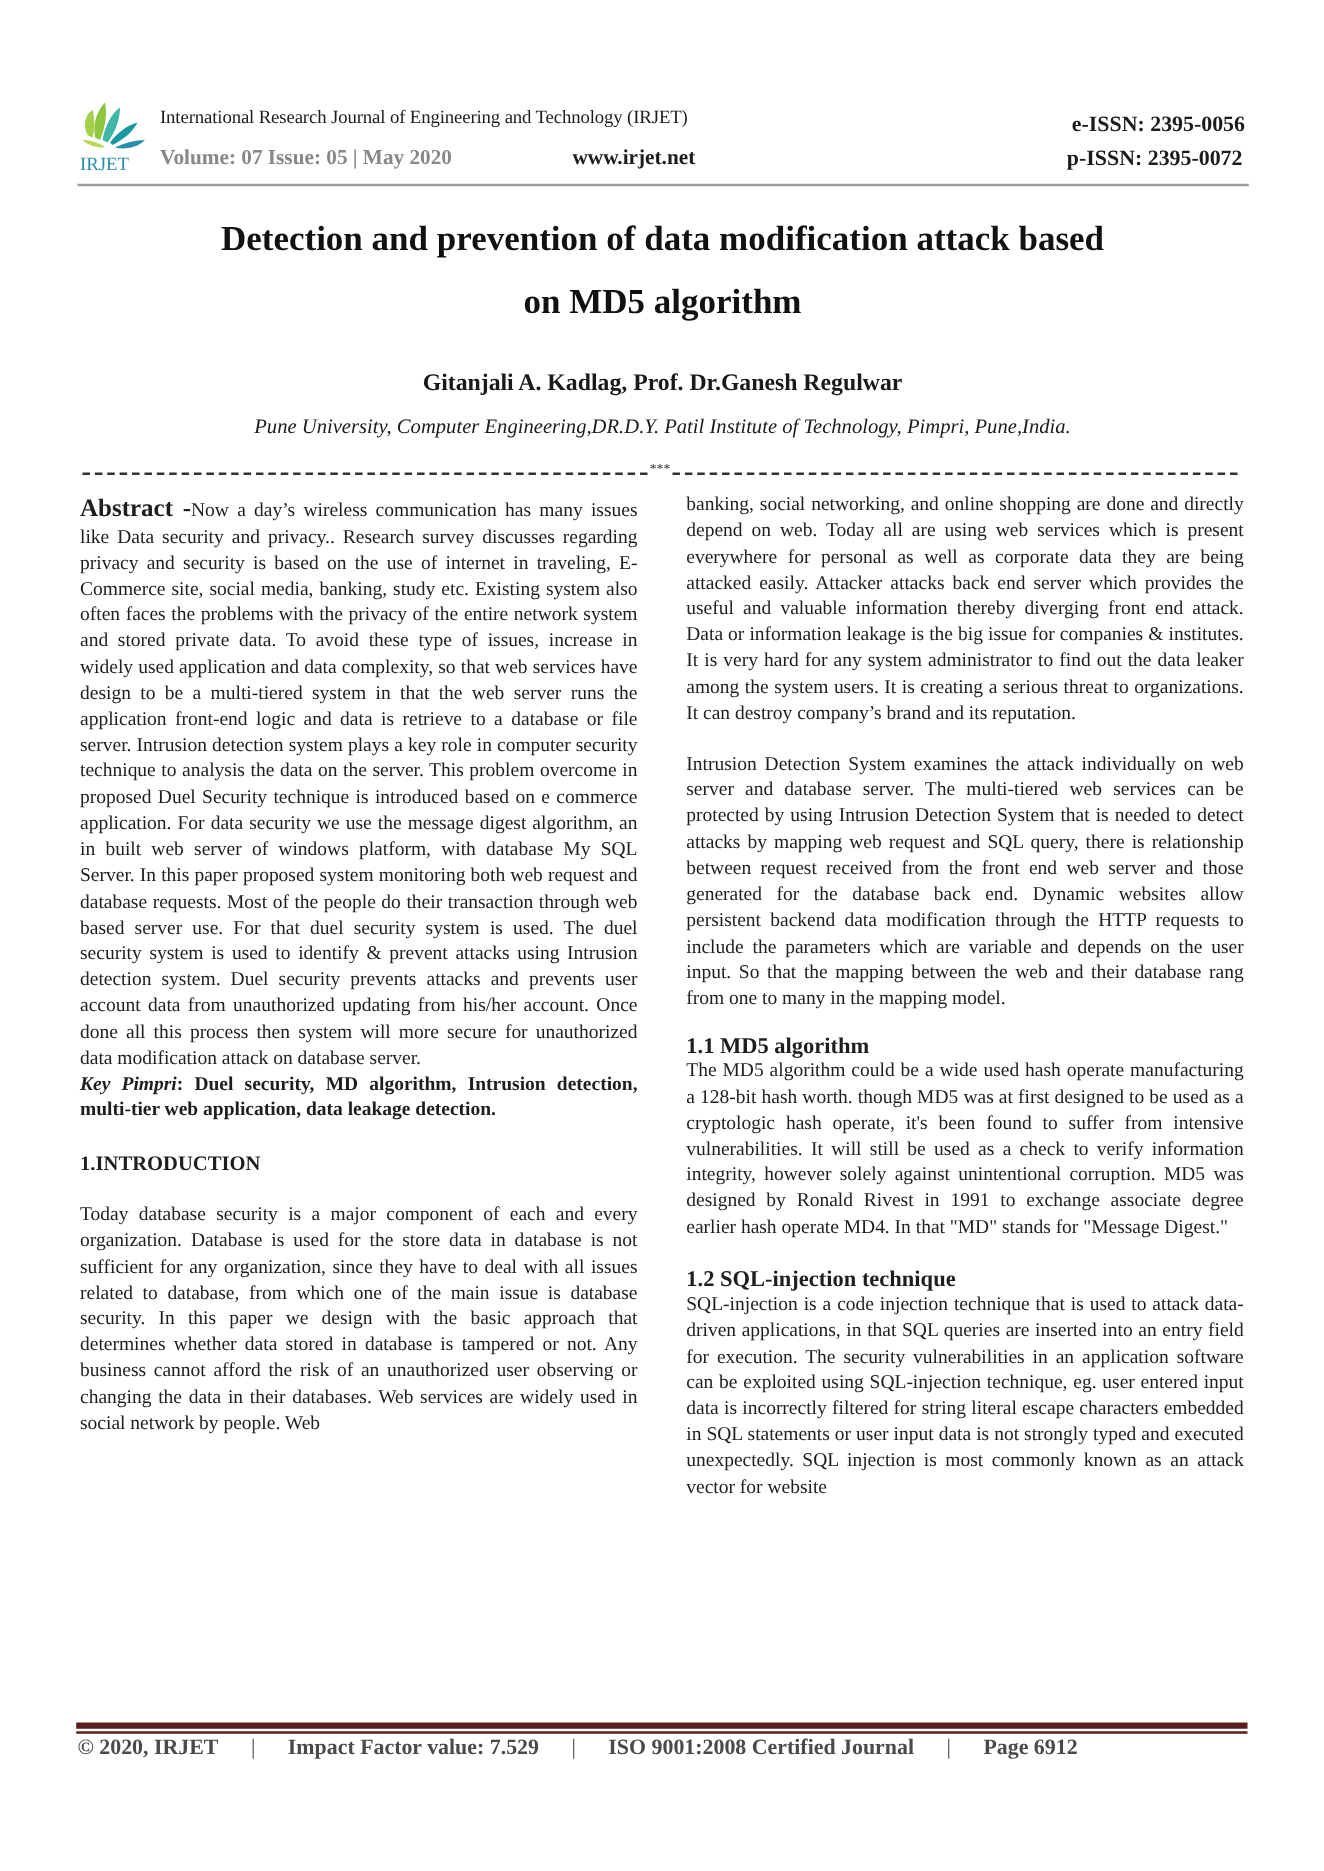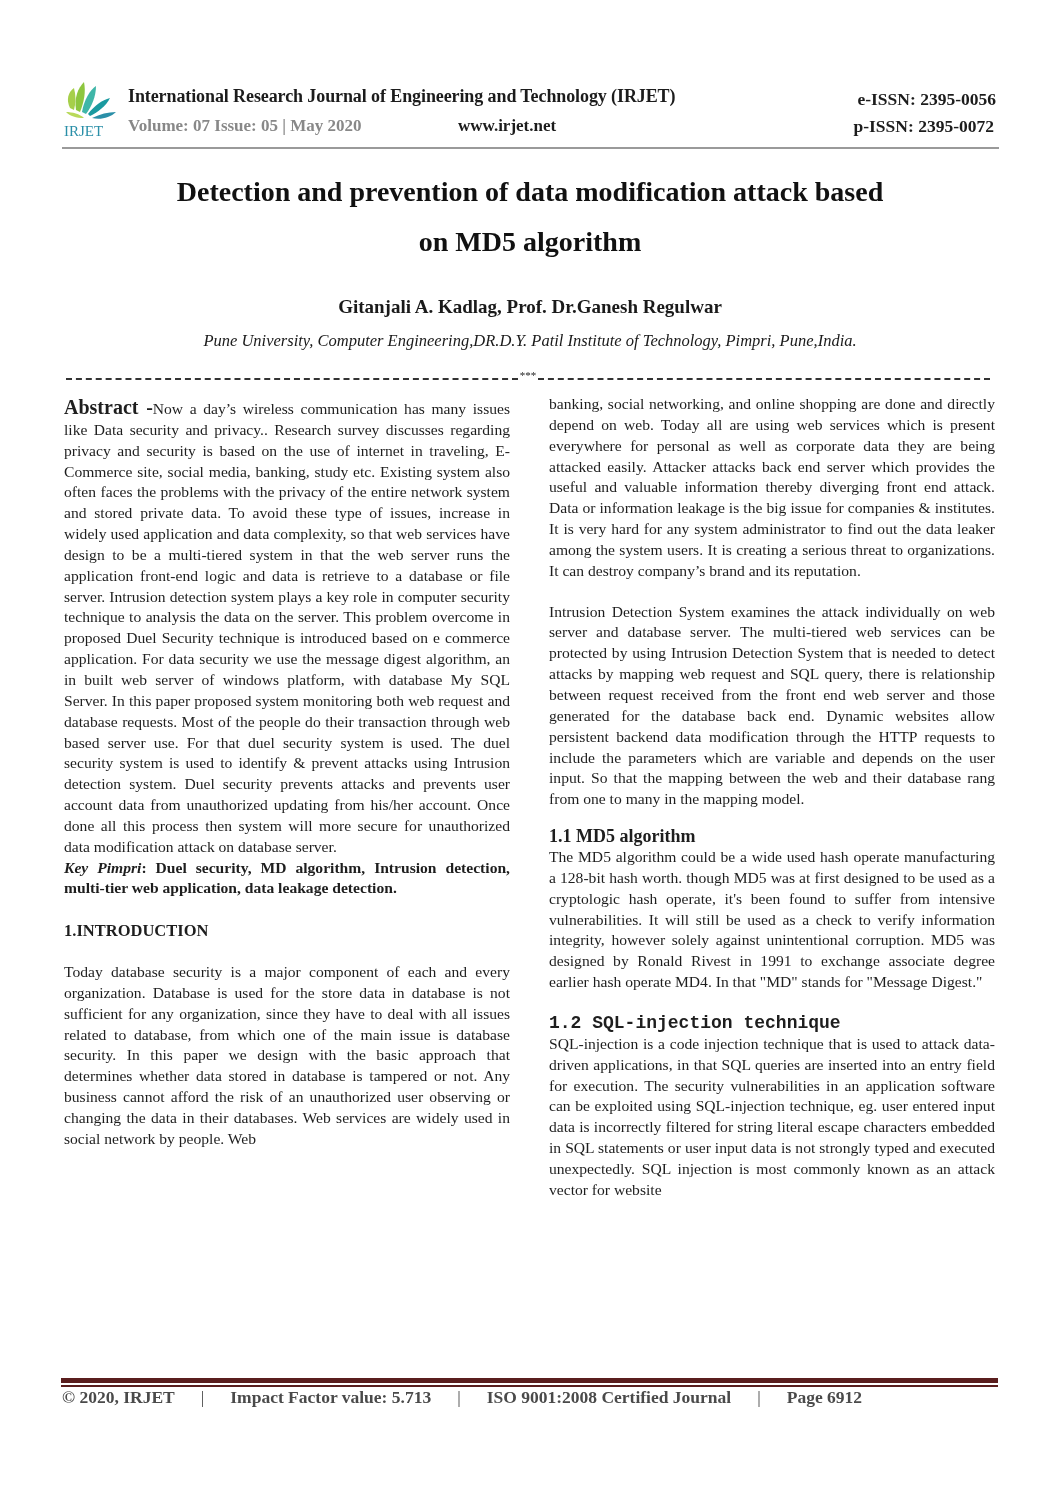--- a/index.html
+++ b/index.html
@@ -1,20 +1,20 @@
 <!DOCTYPE html>
 <html><head>
 <meta charset="utf-8">
 <style>
   html, body { margin: 0; padding: 0; background: #ffffff; }
   body { width: 1059px; height: 1497px; position: relative; overflow: hidden; color: #1a1a1a; font-family: "Liberation Serif", "DejaVu Serif", serif; }
 
   .header { position: absolute; left: 60px; top: 78px; width: 940px; height: 70px; }
   .logo { position: absolute; left: 2px; top: 0; width: 58px; height: 62px; }
-  .journal-name { position: absolute; left: 68px; top: 8px; font-size: 18px; font-weight: bold; color: #1c1c1c; white-space: nowrap; letter-spacing: -0.1px; }
+  .journal-name { position: absolute; left: 68px; top: 8px; font-size: 15px; font-weight: normal; color: #1c1c1c; white-space: nowrap; letter-spacing: -0.1px; }
   .volume { position: absolute; left: 68px; top: 38px; font-size: 17px; font-weight: bold; color: #888; white-space: nowrap; }
   .website { position: absolute; left: 398px; top: 38px; font-size: 17px; font-weight: bold; color: #1c1c1c; }
   .eissn { position: absolute; right: 4px; top: 11px; font-size: 17.5px; font-weight: bold; color: #1c1c1c; }
   .pissn { position: absolute; right: 6px; top: 38px; font-size: 17.5px; font-weight: bold; color: #1c1c1c; }
   .header-rule { position: absolute; left: 62px; top: 147px; width: 937px; height: 2px; background: #9a9a9a; }
 
   .title { position: absolute; left: 60px; width: 940px; text-align: center; font-size: 28px; font-weight: bold; color: #111; }
   .title.l1 { top: 176px; }
   .title.l2 { top: 226px; }
   .authors { position: absolute; left: 60px; width: 940px; top: 296px; text-align: center; font-size: 19px; font-weight: bold; color: #1a1a1a; }
@@ -75,29 +75,29 @@
   <p><span class="kw-label">Key Pimpri</span><span class="kw-text">: Duel security, MD algorithm, Intrusion detection, multi-tier web application, data leakage detection.</span></p>
   <p class="sec-head" style="margin-top:22px;">1.INTRODUCTION</p>
   <p style="margin-top:20px;">Today database security is a major component of each and every organization. Database is used for the store data in database is not sufficient for any organization, since they have to deal with all issues related to database, from which one of the main issue is database security. In this paper we design with the basic approach that determines whether data stored in database is tampered or not. Any business cannot afford the risk of an unauthorized user observing or changing the data in their databases. Web services are widely used in social network by people. Web</p>
 </div>
 
 <div class="col col-right">
   <p>banking, social networking, and online shopping are done and directly depend on web. Today all are using web services which is present everywhere for personal as well as corporate data they are being attacked easily. Attacker attacks back end server which provides the useful and valuable information thereby diverging front end attack. Data or information leakage is the big issue for companies &amp; institutes. It is very hard for any system administrator to find out the data leaker among the system users. It is creating a serious threat to organizations. It can destroy company’s brand and its reputation.</p>
   <p style="margin-top:20px;">Intrusion Detection System examines the attack individually on web server and database server. The multi-tiered   web services can be protected by using Intrusion Detection System that is  needed to detect attacks by mapping web request and SQL query, there is relationship between request received from the front end web server and those generated for the database back end. Dynamic websites allow persistent backend data modification through the HTTP requests to include the parameters which are variable and depends on the user input. So that the mapping between the web and their database rang from one to many in the mapping model.</p>
   <p class="sub-head" style="margin-top:15px;">1.1 MD5 algorithm</p>
   <p>The MD5 algorithm could be a wide used hash operate manufacturing a 128-bit hash worth. though MD5 was at first designed to be used as a cryptologic hash operate, it's been found to suffer from intensive vulnerabilities. It will still be used as a check to verify information integrity, however solely against unintentional corruption. MD5 was designed by Ronald Rivest in 1991 to exchange associate degree earlier hash operate MD4. In that "MD" stands for "Message Digest."</p>
-  <p class="sub-head" style="margin-top:19px;font-family:Liberation Mono, monospace;">1.2 SQL-injection  technique</p>
+  <p class="sub-head" style="margin-top:19px;">1.2 SQL-injection  technique</p>
   <p>SQL-injection is a code injection technique that is used to attack data-driven applications, in that SQL queries are inserted into an entry field for execution. The security vulnerabilities in an application software can be exploited using SQL-injection technique, eg. user entered input data is  incorrectly filtered for string literal escape characters embedded in SQL statements or user input data is not strongly typed and executed unexpectedly. SQL injection is most commonly known as an attack vector for website</p>
 </div>
 
 <div class="footer-rule">
   <div class="thick"></div>
   <div class="thin"></div>
 </div>
 <div class="footer">
   <span>© 2020, IRJET</span>
   <span class="sep">|</span>
-  <span>Impact Factor value: 5.713</span>
+  <span>Impact Factor value: 7.529</span>
   <span class="sep">|</span>
   <span>ISO 9001:2008 Certified Journal</span>
   <span class="sep">|</span>
   <span>Page 6912</span>
 </div>
 
 </body></html>

